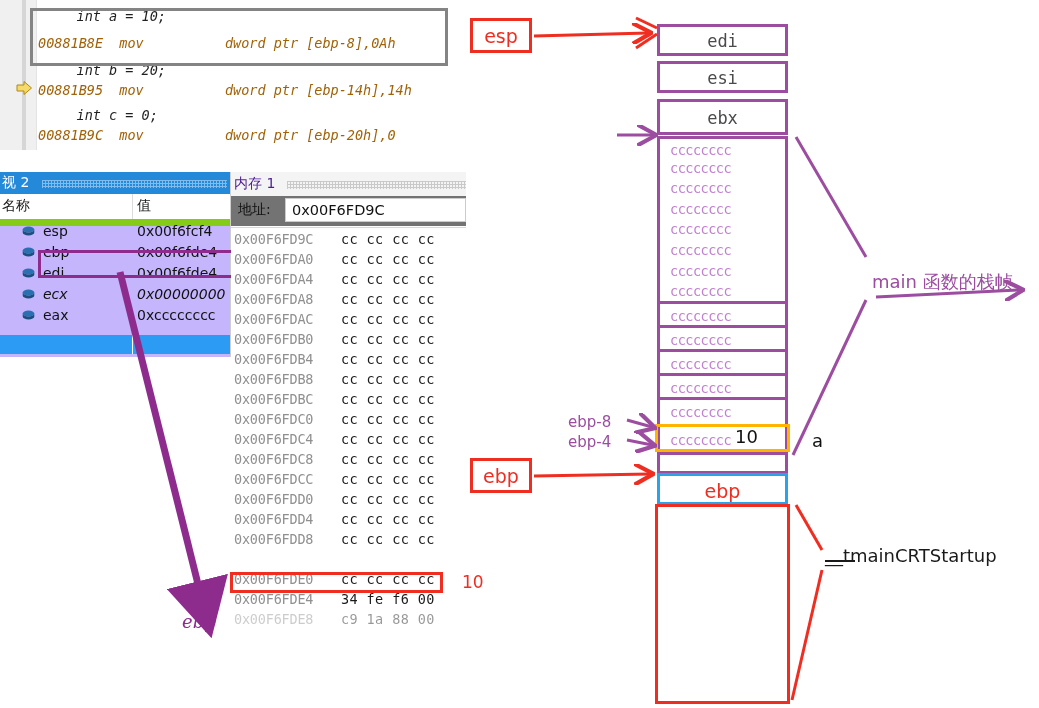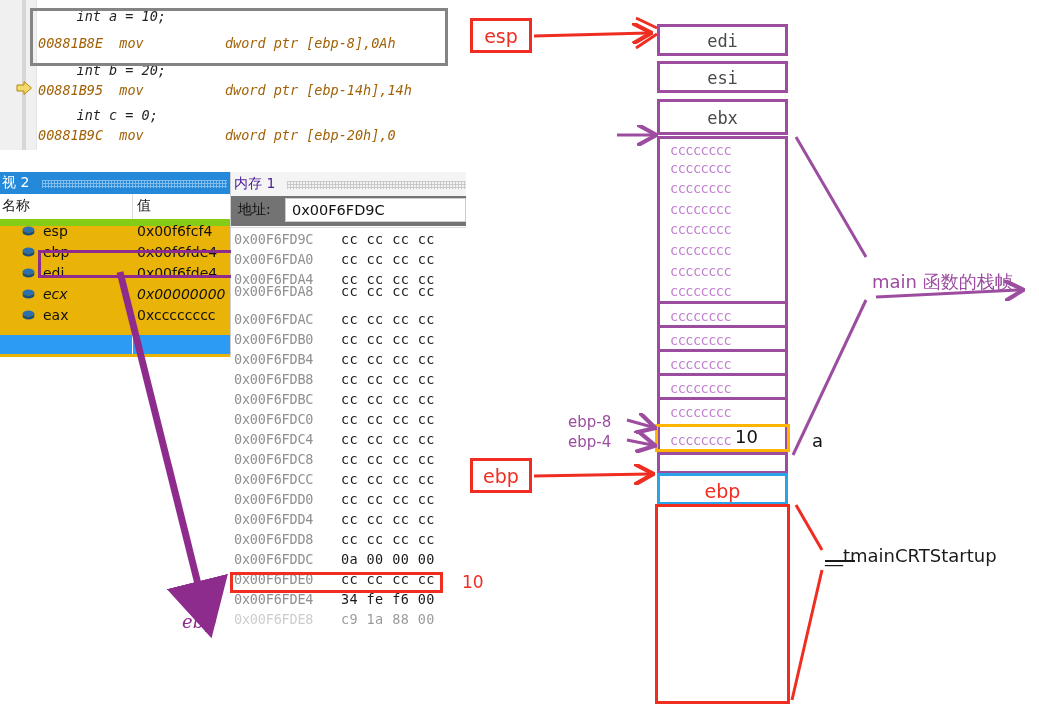--- a/index.html
+++ b/index.html
@@ -31,21 +31,21 @@
   #code-highlight-box{
     position:absolute;left:30px;top:8px;width:412px;height:52px;
     border:3px solid #848484;background:transparent;
   }
   #exec-arrow{
     position:absolute;left:16px;top:80px;width:17px;height:16px;
   }
 
   
   #watch-panel{
-    left:0;top:172px;width:230px;height:185px;background:#eab308;
+    left:0;top:172px;width:230px;height:185px;background:#c4b5fd;
     border-right:1px solid #cfcfcf;
   }
   #watch-titlebar{
     position:absolute;left:0;top:0;width:230px;height:22px;background:#2489d9;
   }
   #watch-title{
     position:absolute;left:2px;top:2px;font-size:14px;color:#ffffff;
     font-family:"DejaVu Sans","Liberation Sans",sans-serif;
   }
   #watch-title-dots{
@@ -299,21 +299,21 @@
       <span class="mem-bytes">cc cc cc cc</span>
     </div>
   <div class="mem-row" style="top:78px;">
       <span class="mem-addr">0x00F6FDA0</span>
       <span class="mem-bytes">cc cc cc cc</span>
     </div>
   <div class="mem-row" style="top:98px;">
       <span class="mem-addr">0x00F6FDA4</span>
       <span class="mem-bytes">cc cc cc cc</span>
     </div>
-  <div class="mem-row" style="top:110px;text-decoration:underline;">
+  <div class="mem-row" style="top:118px;text-decoration:underline;">
       <span class="mem-addr">0x00F6FDA8</span>
       <span class="mem-bytes">cc cc cc cc</span>
     </div>
   <div class="mem-row" style="top:138px;">
       <span class="mem-addr">0x00F6FDAC</span>
       <span class="mem-bytes">cc cc cc cc</span>
     </div>
   <div class="mem-row" style="top:158px;">
       <span class="mem-addr">0x00F6FDB0</span>
       <span class="mem-bytes">cc cc cc cc</span>
@@ -350,24 +350,20 @@
       <span class="mem-addr">0x00F6FDD0</span>
       <span class="mem-bytes">cc cc cc cc</span>
     </div>
   <div class="mem-row" style="top:338px;">
       <span class="mem-addr">0x00F6FDD4</span>
       <span class="mem-bytes">cc cc cc cc</span>
     </div>
   <div class="mem-row" style="top:358px;">
       <span class="mem-addr">0x00F6FDD8</span>
       <span class="mem-bytes">cc cc cc cc</span>
-    </div>
-  <div class="mem-row" style="top:378px;">
-      <span class="mem-addr">0x00F6FDDC</span>
-      <span class="mem-bytes">0a 00 00 00</span>
     </div>
   <div class="mem-row" style="top:398px;">
       <span class="mem-addr">0x00F6FDE0</span>
       <span class="mem-bytes">cc cc cc cc</span>
     </div>
   <div class="mem-row" style="top:418px;">
       <span class="mem-addr">0x00F6FDE4</span>
       <span class="mem-bytes">34 fe f6 00</span>
     </div>
   <div class="mem-row mem-fade" style="top:438px;">

